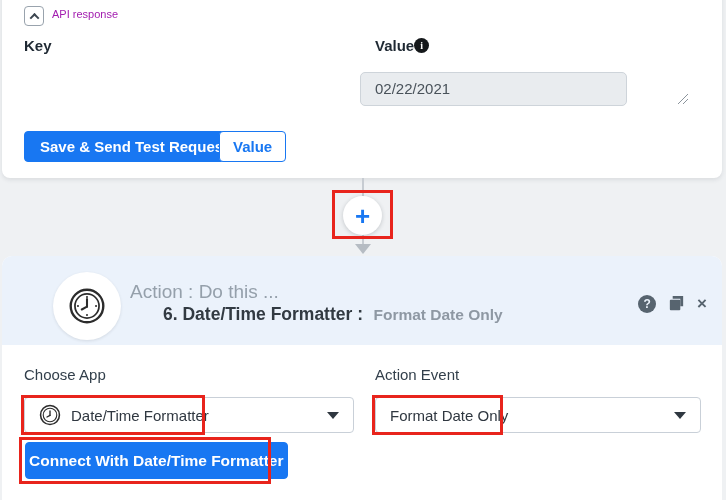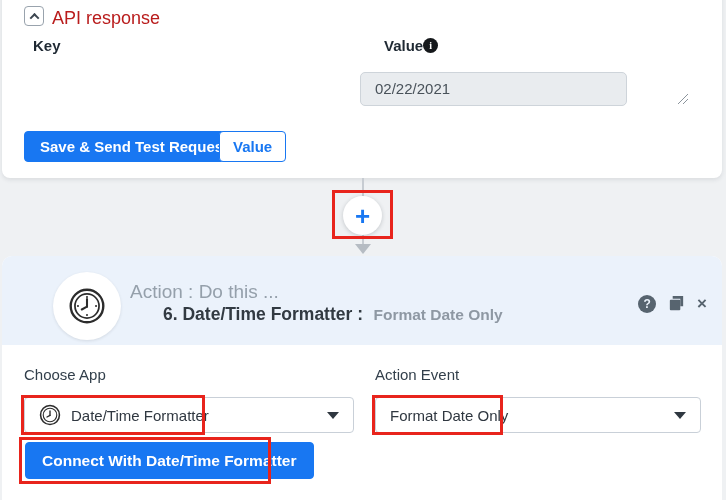--- a/index.html
+++ b/index.html
@@ -21,22 +21,22 @@
   }
   .collapse-btn {
     position:absolute; left:22px; top:18px; width:20px; height:20px;
     border:1px solid #99a3ad; border-radius:4px; background:#fff;
     display:flex; align-items:center; justify-content:center; cursor:pointer;
   }
   .chevron-up {
     width:7px; height:7px; border-left:2px solid #3c4650; border-top:2px solid #3c4650;
     transform:rotate(45deg) translate(1px,1px);
   }
-  .section-title { position:absolute; left:50px; top:20px; font-size:18px; color:#b91c1c; }
-  .field-label { position:absolute; top:49px; font-size:15px; font-weight:700; color:#1f2933;margin-left:9px; }
+  .section-title { position:absolute; left:50px; top:20px; font-size:11px; color:#a21caf; }
+  .field-label { position:absolute; top:49px; font-size:15px; font-weight:700; color:#1f2933; }
   .label-key { left:22px; }
   .label-value { left:373px; display:flex; align-items:center; gap:0; }
   .info-icon {
     width:15px; height:15px; border-radius:50%; background:#15181b; color:#fff;
     font-size:10px; font-weight:700; font-family:"Liberation Serif", serif;
     display:flex; align-items:center; justify-content:center;
   }
   .text-field {
     position:absolute; top:84px; height:34px;
     background:#e9ecef; border:1px solid #ced4da; border-radius:5px;
@@ -105,21 +105,21 @@
   .dd-event { left:373px; width:326px; }
   .dd-text { font-size:15px; color:#2f3740;text-align:center; }
   .dd-caret {
     position:absolute; right:14px; width:0; height:0;
     border-left:6px solid transparent; border-right:6px solid transparent;
     border-top:7px solid #2f3740;
   }
   .dd-app .dd-text { margin-left:10px; }
   .ann-dd-app  { left:19px;  top:139px; width:184px; height:40px; }
   .ann-dd-event{ left:370px; top:139px; width:131px; height:40px; }
-  .connect-btn { position:absolute; left:23px; top:186px; height:37px; padding:0 16px; font-size:15.5px; }
+  .connect-btn { position:absolute; left:23px; top:186px; height:37px; padding:0 3px; font-size:15.5px; }
   .ann-connect { left:17px; top:181px; width:252px; height:47px; }
 </style>
 </head>
 <body>
 
 <div class="card top-card">
   <div class="collapse-btn">
     <div class="chevron-up"></div>
   </div>
   <div class="section-title">API response</div>

